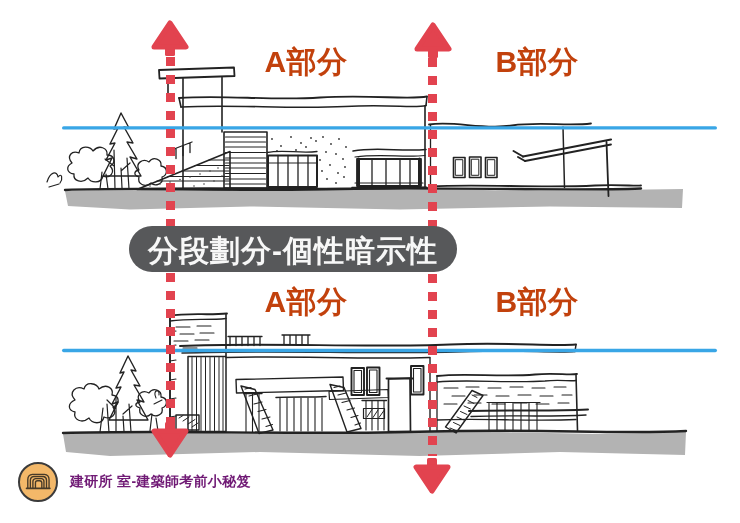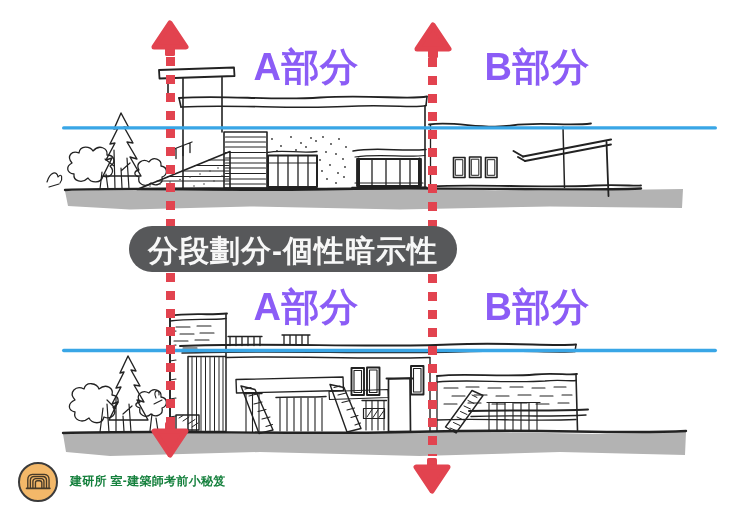--- a/index.html
+++ b/index.html
@@ -4,40 +4,40 @@
 <style>
   html,body{margin:0;padding:0;background:#fff;}
   .canvas{
     position:relative;width:740px;height:523px;background:#ffffff;overflow:hidden;
     font-family:"Liberation Sans","DejaVu Sans",sans-serif;
   }
   .sketch{position:absolute;left:0;top:0;}
   .ink{stroke:#222;fill:none;stroke-linecap:round;stroke-linejoin:round;}
   .part-label{
     position:absolute;width:110px;text-align:center;
-    font-size:38px;font-weight:700;color:#8b5cf6;letter-spacing:.5px;white-space:nowrap;
+    font-size:30px;font-weight:700;color:#c2410c;letter-spacing:.5px;white-space:nowrap;
   }
   .dash-line{
     position:absolute;width:9px;
     background-image:repeating-linear-gradient(to bottom,#e2434f 0 9px,rgba(0,0,0,0) 9px 18px);
   }
   .arrow{position:absolute;width:38px;height:38px;}
   .banner{
     position:absolute;left:129px;top:226px;width:328px;height:46px;
     background:#57585a;border-radius:23px;
     display:flex;align-items:flex-end;justify-content:center;
     color:#f7f7f7;font-size:30px;font-weight:700;letter-spacing:1px;white-space:nowrap;
   }
   .logo-badge{
     position:absolute;left:18px;top:462px;width:36px;height:36px;border-radius:50%;
     background:#f3b869;border:2px solid #3b3b3b;
     display:flex;align-items:center;justify-content:center;
   }
   .brand-text{
-    position:absolute;left:70px;top:473px;font-size:12px;font-weight:700;color:#15803d;
+    position:absolute;left:70px;top:473px;font-size:14px;font-weight:700;color:#701a75;
     letter-spacing:.3px;white-space:nowrap;
   }
 </style>
 </head>
 <body>
 
 <div class="canvas">
 
   <svg class="sketch" width="740" height="523" viewBox="0 0 740 523">
 

